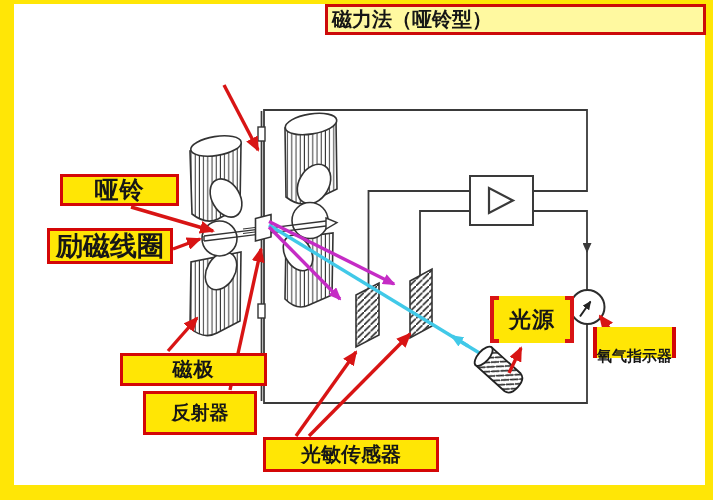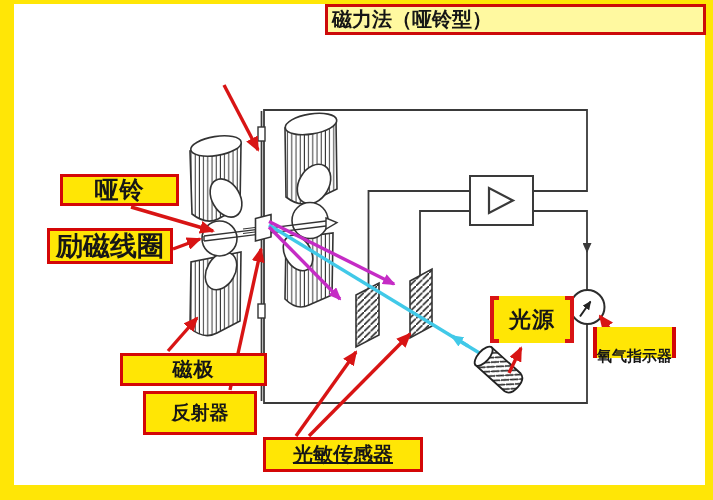--- a/index.html
+++ b/index.html
@@ -14,21 +14,21 @@
   .label-box{position:absolute;box-sizing:border-box;background:#FFE605;border:3px solid #D40707;
              color:#161616;display:flex;align-items:center;justify-content:center;
              font-weight:600;z-index:5;letter-spacing:1px;}
   #title-band{left:325px;top:4px;width:381px;height:31px;background:#FFF9A0;border:3px solid #CC0A0A;
               justify-content:flex-start;padding-left:4px;font-size:20px;letter-spacing:0;}
   #lbl-suspension{left:178px;top:52px;width:168px;height:33px;font-size:20px;}
   #lbl-dumbbell{left:60px;top:174px;width:119px;height:32px;font-size:24px;}
   #lbl-coil{left:47px;top:228px;width:126px;height:36px;font-size:27px;letter-spacing:0;}
   #lbl-pole{left:72px;top:353px;width:147px;height:33px;font-size:20px;margin-left:48px;}
   #lbl-reflector{left:143px;top:391px;width:114px;height:44px;font-size:19px;letter-spacing:0;}
-  #lbl-photosensor{left:263px;top:437px;width:160px;height:35px;font-size:20px;letter-spacing:0;text-decoration:underline;}
+  #lbl-photosensor{left:263px;top:437px;width:176px;height:35px;font-size:20px;letter-spacing:0;}
   #lbl-lightsource{left:490px;top:296px;width:84px;height:47px;border:none;font-size:22px;}
   #lbl-oxygen{left:593px;top:327px;width:83px;height:31px;border:none;
               border-left:4px solid #D40707;border-right:4px solid #D40707;
               font-size:15px;letter-spacing:0;align-items:flex-start;padding-top:20px;}
   .bracket{position:absolute;top:0;bottom:0;width:9px;box-sizing:border-box;z-index:6;}
   .bracket-l{left:0;border:4px solid #D81414;border-right:none;}
   .bracket-r{right:0;border:4px solid #D81414;border-left:none;}
 </style>
 </head>
 <body>

